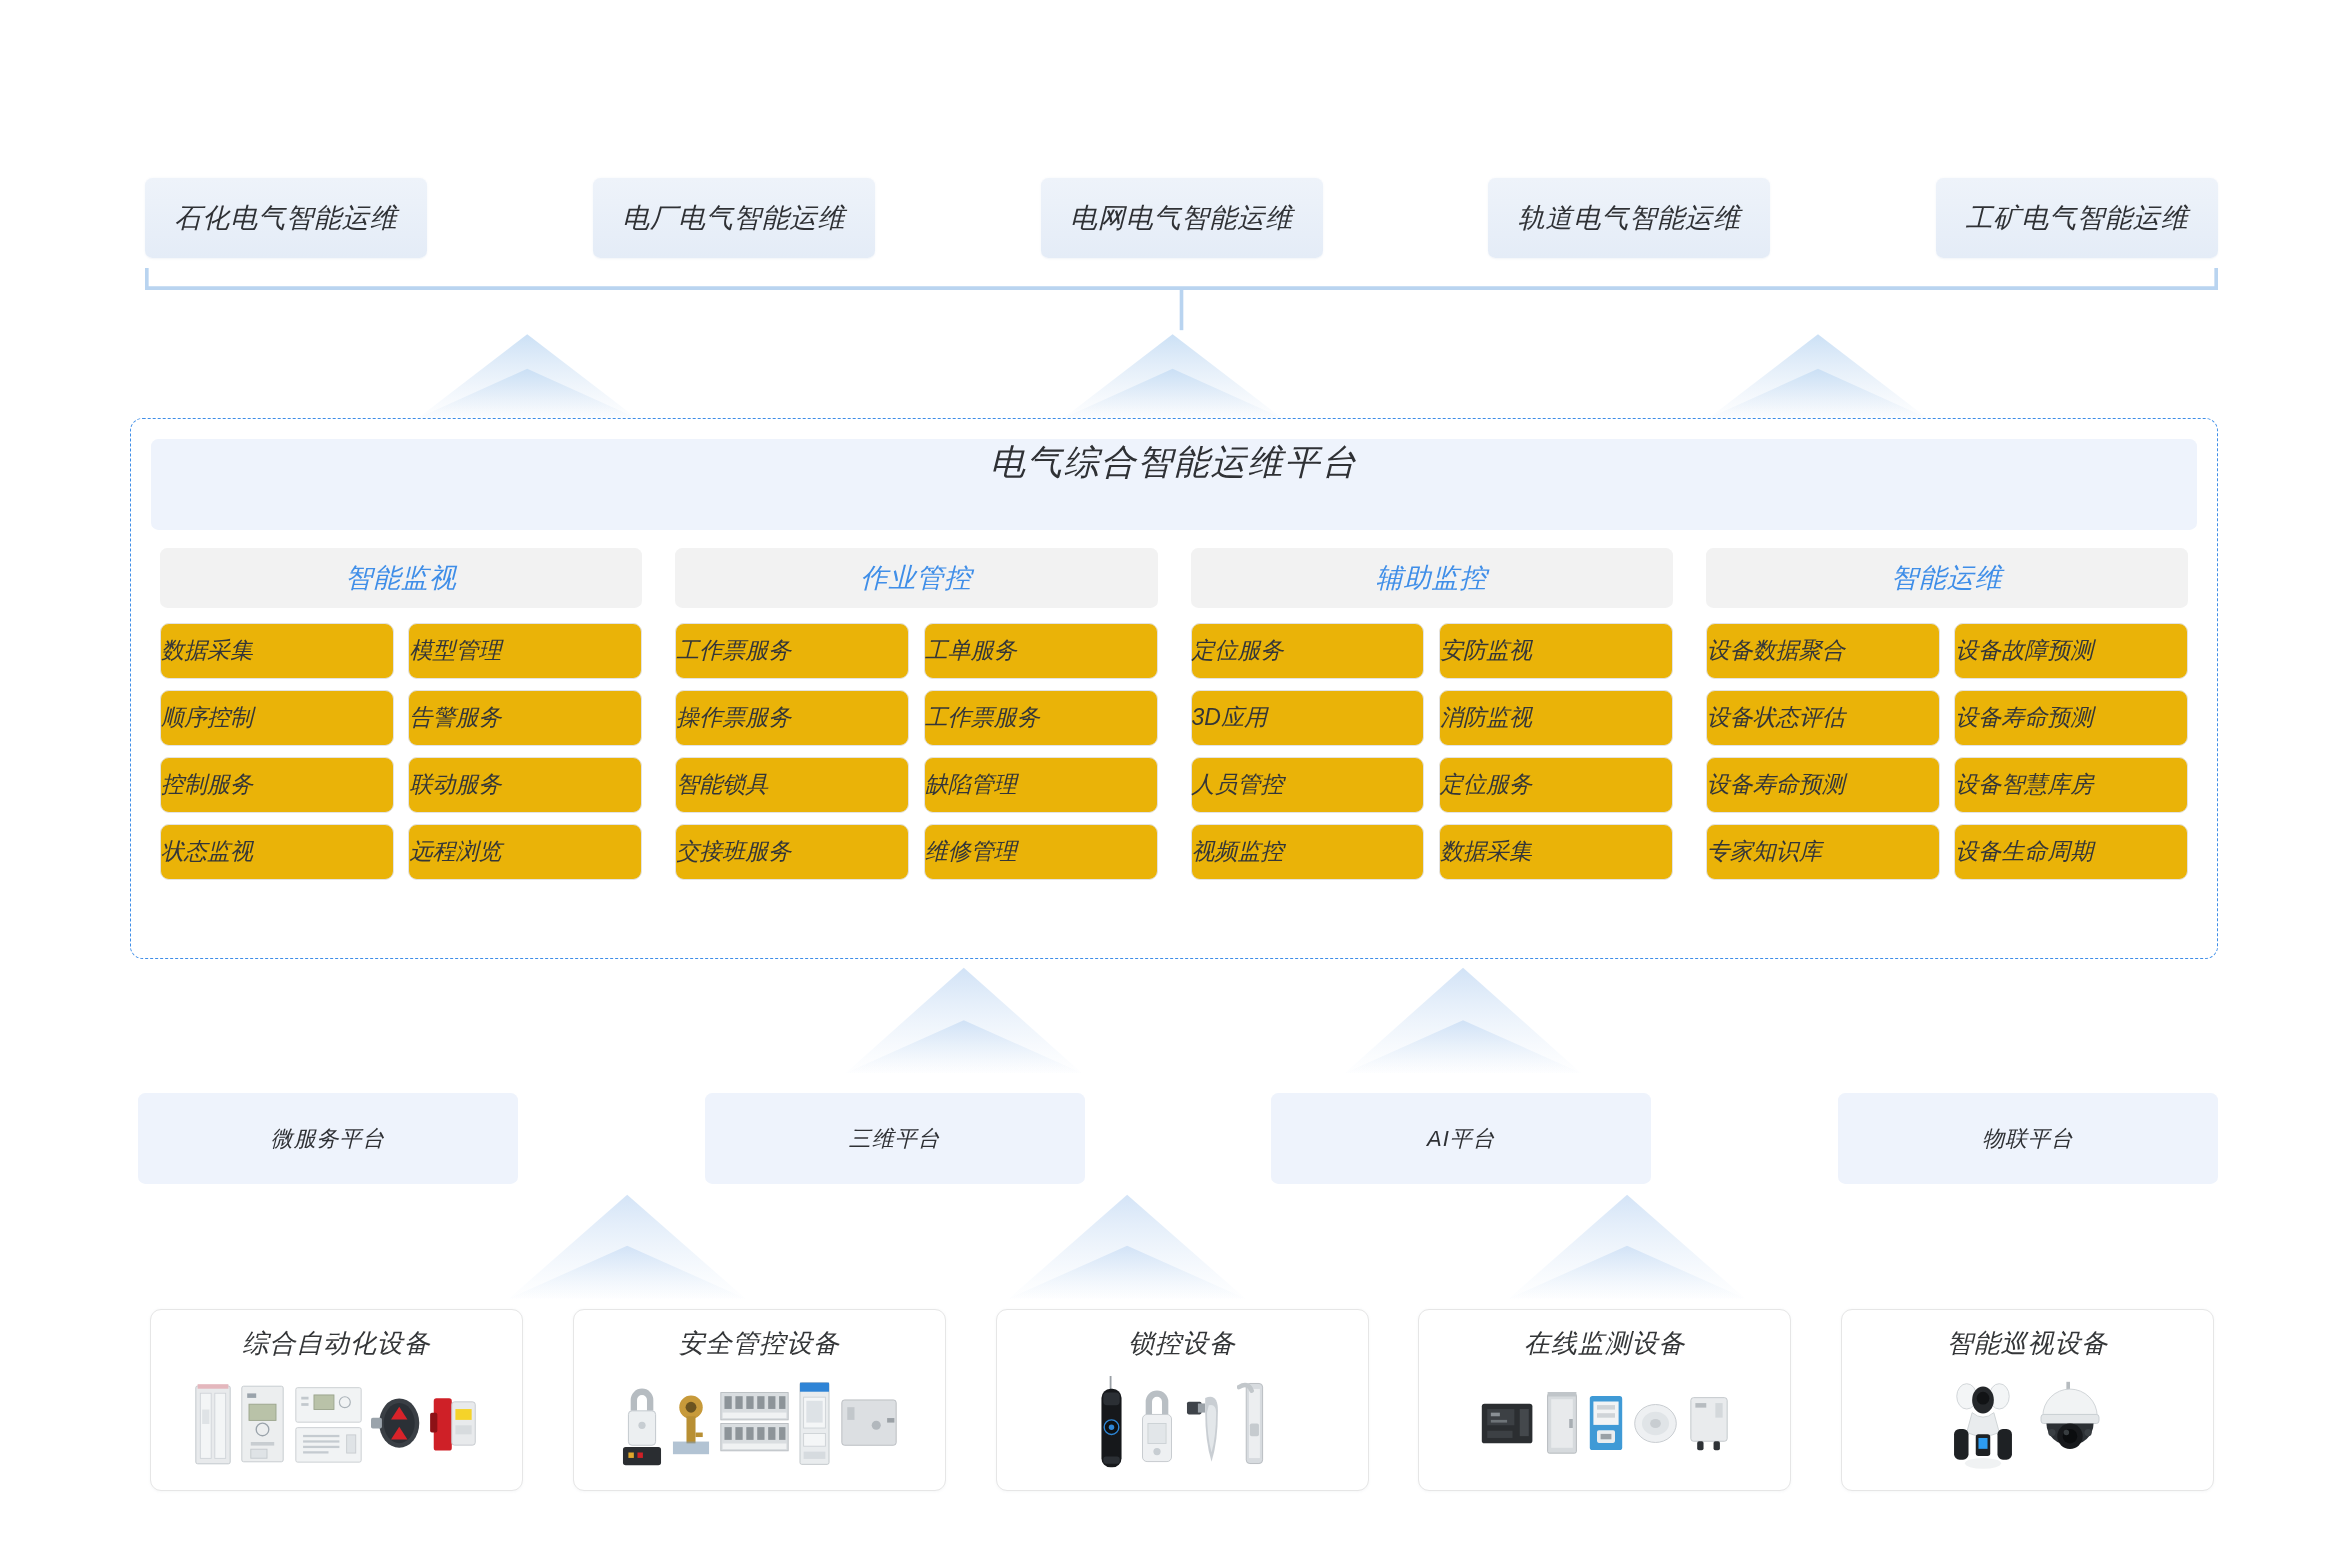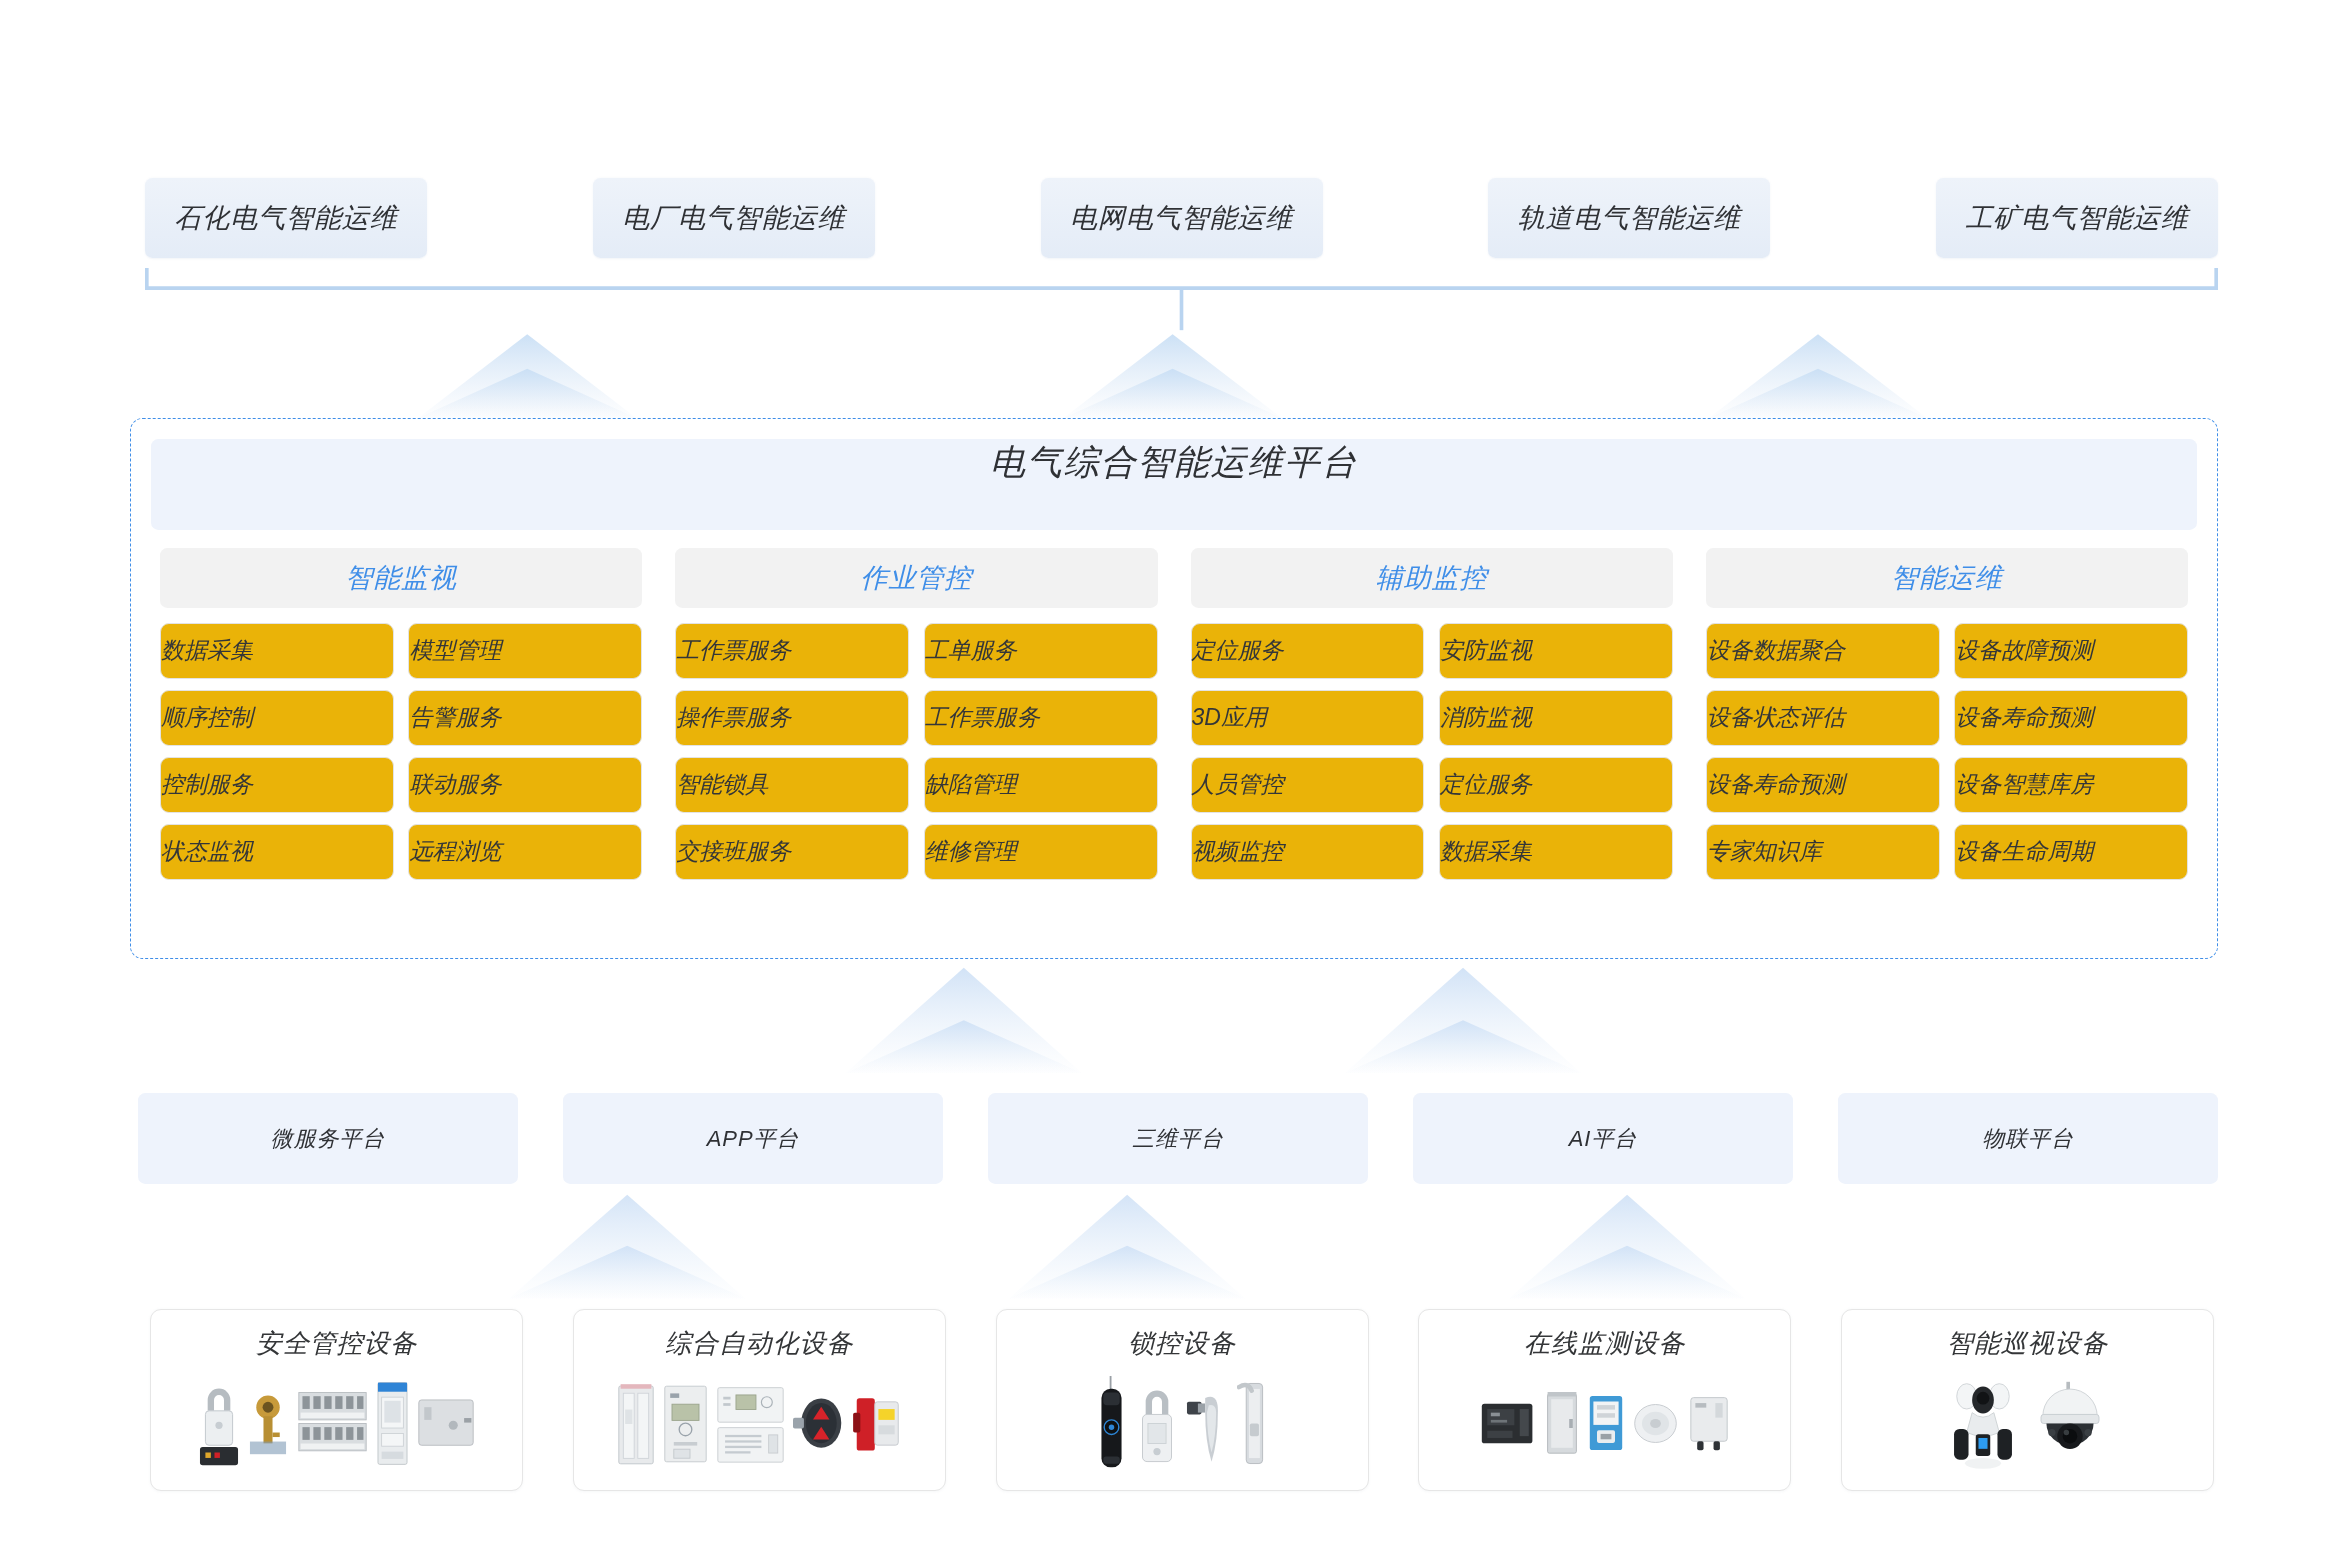--- a/index.html
+++ b/index.html
@@ -320,23 +320,20 @@
       <polygon points="1610,4 1740,120 1480,120"></polygon>
       <polygon points="1610,62 1740,120 1480,120"></polygon>
     </g>
   </svg>
 
   <div class="plat-row">
     <div class="plat-box">
       <span>微服务平台</span>
     </div>
     <div class="plat-box">
-      <span>APP平台</span>
-    </div>
-    <div class="plat-box">
       <span>三维平台</span>
     </div>
     <div class="plat-box">
       <span>AI平台</span>
     </div>
     <div class="plat-box">
       <span>物联平台</span>
     </div>
   </div>
 
@@ -351,20 +348,70 @@
       <polygon points="690,4 820,118 560,118"></polygon>
       <polygon points="690,60 820,118 560,118"></polygon>
       <polygon points="1240,4 1370,118 1110,118"></polygon>
       <polygon points="1240,60 1370,118 1110,118"></polygon>
       <polygon points="1790,4 1920,118 1660,118"></polygon>
       <polygon points="1790,60 1920,118 1660,118"></polygon>
     </g>
   </svg>
 
   <div class="device-row">
+
+    <div class="device-box">
+      <div class="device-title">综合自动化设备</div>
+      <div class="device-imgs">
+        <svg class="dev" width="38" height="84" viewBox="0 0 42 92">
+          <rect x="2" y="4" width="38" height="86" rx="2" fill="#e8eaec" stroke="#bfc4c9"></rect>
+          <rect x="4" y="2" width="34" height="5" fill="#e4b7bd"></rect>
+          <rect x="7" y="12" width="12" height="72" fill="#f3f5f6" stroke="#cfd4d8"></rect>
+          <rect x="23" y="12" width="12" height="72" fill="#f3f5f6" stroke="#cfd4d8"></rect>
+          <rect x="9" y="30" width="8" height="16" fill="#dfe3e6"></rect>
+        </svg>
+        <svg class="dev" width="45" height="84" viewBox="0 0 50 92">
+          <rect x="2" y="4" width="46" height="84" rx="2" fill="#eceeef" stroke="#c3c8cc"></rect>
+          <rect x="8" y="12" width="10" height="5" fill="#9aa3ab"></rect>
+          <rect x="10" y="24" width="30" height="18" fill="#b9c2a8" stroke="#9aa48c"></rect>
+          <circle cx="25" cy="52" r="7" fill="none" stroke="#9aa3ab" stroke-width="1.5"></circle>
+          <rect x="12" y="66" width="26" height="4" fill="#c8cdd1"></rect>
+          <rect x="12" y="74" width="18" height="10" fill="#dfe3e6" stroke="#c3c8cc"></rect>
+        </svg>
+        <svg class="dev" width="69" height="84" viewBox="0 0 76 92">
+          <rect x="2" y="6" width="72" height="38" rx="2" fill="#f1f3f4" stroke="#c8ccd0"></rect>
+          <rect x="22" y="14" width="22" height="16" fill="#b9c2a8" stroke="#9aa48c"></rect>
+          <circle cx="56" cy="22" r="6" fill="none" stroke="#aab2b8" stroke-width="1.3"></circle>
+          <rect x="8" y="16" width="8" height="3" fill="#c2c8cd"></rect>
+          <rect x="8" y="23" width="8" height="3" fill="#c2c8cd"></rect>
+          <rect x="2" y="50" width="72" height="38" rx="2" fill="#f1f3f4" stroke="#c8ccd0"></rect>
+          <g fill="#c5cbd0">
+            <rect x="10" y="58" width="40" height="2.5"></rect>
+              <rect x="10" y="64" width="40" height="2.5"></rect>
+            <rect x="10" y="70" width="40" height="2.5"></rect>
+              <rect x="10" y="76" width="28" height="2.5"></rect>
+          </g>
+          <rect x="58" y="58" width="10" height="20" fill="#dfe3e6" stroke="#c8ccd0"></rect>
+        </svg>
+        <svg class="dev" width="51" height="64" viewBox="0 0 56 70">
+          <ellipse cx="31" cy="34" rx="22" ry="27" fill="#3a3f45"></ellipse>
+          <ellipse cx="31" cy="34" rx="17" ry="22" fill="#2b3036"></ellipse>
+          <polygon points="31,16 40,30 22,30" fill="#d8232a"></polygon>
+          <polygon points="31,38 40,52 22,52" fill="#d8232a"></polygon>
+          <rect x="0" y="28" width="12" height="12" rx="2" fill="#9aa3ab"></rect>
+        </svg>
+        <svg class="dev" width="49" height="65" viewBox="0 0 54 72">
+          <rect x="4" y="8" width="20" height="58" rx="3" fill="#cf2027"></rect>
+          <rect x="24" y="12" width="26" height="48" rx="3" fill="#e8eaec" stroke="#c3c8cc"></rect>
+          <rect x="28" y="20" width="18" height="12" fill="#f5d32a"></rect>
+          <rect x="28" y="38" width="18" height="10" fill="#d7dbde"></rect>
+          <rect x="0" y="24" width="8" height="22" rx="2" fill="#8d1116"></rect>
+        </svg>
+      </div>
+    </div>
 
     <div class="device-box">
       <div class="device-title">安全管控设备</div>
       <div class="device-imgs">
         <svg class="dev" width="42" height="87" viewBox="0 0 46 96">
           <path d="M14 34 V22 a9 9 0 0 1 18 0 V34" fill="none" stroke="#b6bcc1" stroke-width="7"></path>
           <rect x="8" y="34" width="30" height="38" rx="4" fill="#eceff1" stroke="#bfc5ca"></rect>
           <circle cx="23" cy="50" r="4" fill="#c7cdd2"></circle>
           <rect x="2" y="74" width="42" height="20" rx="3" fill="#2a2d31"></rect>
           <rect x="8" y="80" width="6" height="6" fill="#e0a72b"></rect>
@@ -410,70 +457,20 @@
         <svg class="dev" width="58" height="55" viewBox="0 0 64 60">
           <rect x="2" y="4" width="60" height="50" rx="3" fill="#dcdfe2" stroke="#b6babe"></rect>
           <rect x="8" y="12" width="8" height="14" fill="#c2c7cb"></rect>
           <circle cx="40" cy="32" r="5" fill="#b2b8bd"></circle>
           <rect x="52" y="24" width="8" height="5" fill="#9ba1a6"></rect>
         </svg>
       </div>
     </div>
 
     <div class="device-box">
-      <div class="device-title">综合自动化设备</div>
-      <div class="device-imgs">
-        <svg class="dev" width="38" height="84" viewBox="0 0 42 92">
-          <rect x="2" y="4" width="38" height="86" rx="2" fill="#e8eaec" stroke="#bfc4c9"></rect>
-          <rect x="4" y="2" width="34" height="5" fill="#e4b7bd"></rect>
-          <rect x="7" y="12" width="12" height="72" fill="#f3f5f6" stroke="#cfd4d8"></rect>
-          <rect x="23" y="12" width="12" height="72" fill="#f3f5f6" stroke="#cfd4d8"></rect>
-          <rect x="9" y="30" width="8" height="16" fill="#dfe3e6"></rect>
-        </svg>
-        <svg class="dev" width="45" height="84" viewBox="0 0 50 92">
-          <rect x="2" y="4" width="46" height="84" rx="2" fill="#eceeef" stroke="#c3c8cc"></rect>
-          <rect x="8" y="12" width="10" height="5" fill="#9aa3ab"></rect>
-          <rect x="10" y="24" width="30" height="18" fill="#b9c2a8" stroke="#9aa48c"></rect>
-          <circle cx="25" cy="52" r="7" fill="none" stroke="#9aa3ab" stroke-width="1.5"></circle>
-          <rect x="12" y="66" width="26" height="4" fill="#c8cdd1"></rect>
-          <rect x="12" y="74" width="18" height="10" fill="#dfe3e6" stroke="#c3c8cc"></rect>
-        </svg>
-        <svg class="dev" width="69" height="84" viewBox="0 0 76 92">
-          <rect x="2" y="6" width="72" height="38" rx="2" fill="#f1f3f4" stroke="#c8ccd0"></rect>
-          <rect x="22" y="14" width="22" height="16" fill="#b9c2a8" stroke="#9aa48c"></rect>
-          <circle cx="56" cy="22" r="6" fill="none" stroke="#aab2b8" stroke-width="1.3"></circle>
-          <rect x="8" y="16" width="8" height="3" fill="#c2c8cd"></rect>
-          <rect x="8" y="23" width="8" height="3" fill="#c2c8cd"></rect>
-          <rect x="2" y="50" width="72" height="38" rx="2" fill="#f1f3f4" stroke="#c8ccd0"></rect>
-          <g fill="#c5cbd0">
-            <rect x="10" y="58" width="40" height="2.5"></rect>
-              <rect x="10" y="64" width="40" height="2.5"></rect>
-            <rect x="10" y="70" width="40" height="2.5"></rect>
-              <rect x="10" y="76" width="28" height="2.5"></rect>
-          </g>
-          <rect x="58" y="58" width="10" height="20" fill="#dfe3e6" stroke="#c8ccd0"></rect>
-        </svg>
-        <svg class="dev" width="51" height="64" viewBox="0 0 56 70">
-          <ellipse cx="31" cy="34" rx="22" ry="27" fill="#3a3f45"></ellipse>
-          <ellipse cx="31" cy="34" rx="17" ry="22" fill="#2b3036"></ellipse>
-          <polygon points="31,16 40,30 22,30" fill="#d8232a"></polygon>
-          <polygon points="31,38 40,52 22,52" fill="#d8232a"></polygon>
-          <rect x="0" y="28" width="12" height="12" rx="2" fill="#9aa3ab"></rect>
-        </svg>
-        <svg class="dev" width="49" height="65" viewBox="0 0 54 72">
-          <rect x="4" y="8" width="20" height="58" rx="3" fill="#cf2027"></rect>
-          <rect x="24" y="12" width="26" height="48" rx="3" fill="#e8eaec" stroke="#c3c8cc"></rect>
-          <rect x="28" y="20" width="18" height="12" fill="#f5d32a"></rect>
-          <rect x="28" y="38" width="18" height="10" fill="#d7dbde"></rect>
-          <rect x="0" y="24" width="8" height="22" rx="2" fill="#8d1116"></rect>
-        </svg>
-      </div>
-    </div>
-
-    <div class="device-box">
       <div class="device-title">锁控设备</div>
       <div class="device-imgs">
         <svg class="dev" width="35" height="95" viewBox="0 0 38 104">
           <rect x="17" y="0" width="2" height="16" fill="#9aa0a6"></rect>
           <rect x="8" y="14" width="22" height="86" rx="10" fill="#16181b"></rect>
           <rect x="10" y="18" width="18" height="14" rx="4" fill="#2b2f34"></rect>
           <circle cx="19" cy="56" r="8" fill="#0d1012" stroke="#2d86d6" stroke-width="1.5"></circle>
           <circle cx="19" cy="56" r="3" fill="#2d86d6"></circle>
           <rect x="10" y="88" width="18" height="8" rx="3" fill="#2b2f34"></rect>
         </svg>

